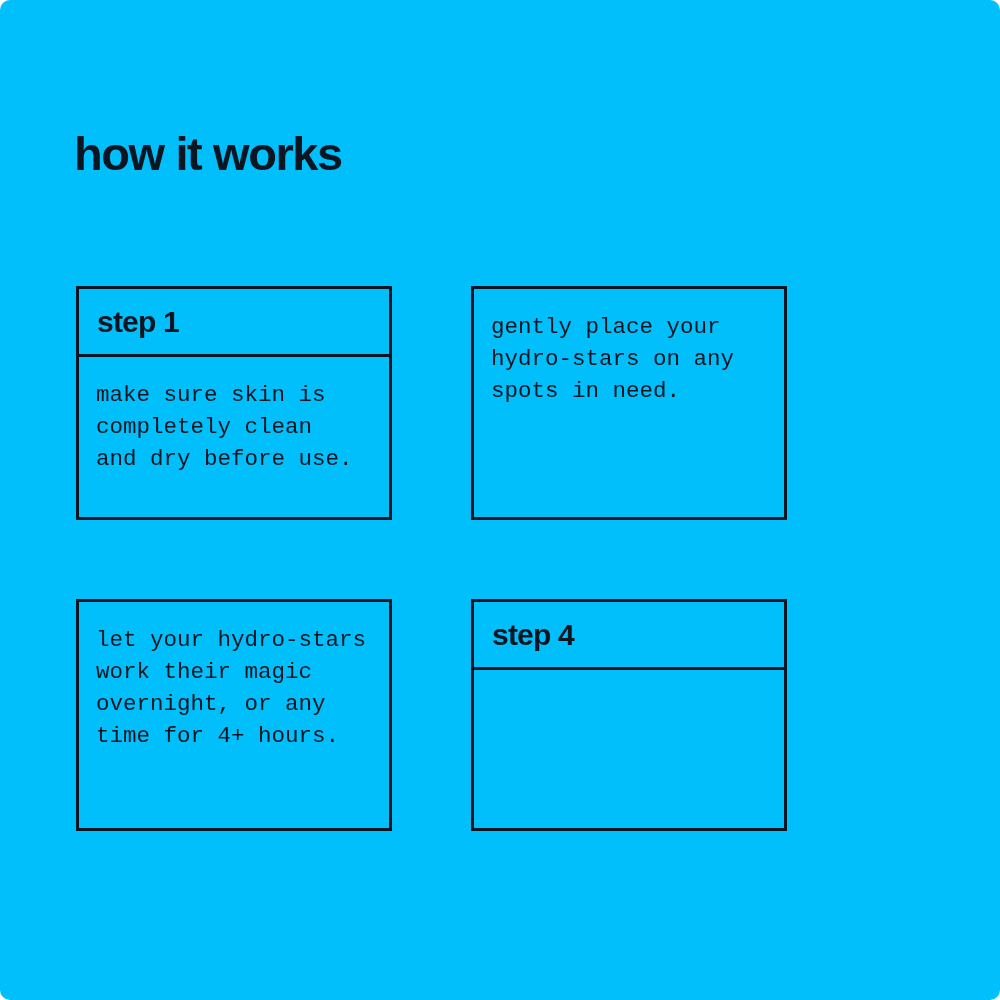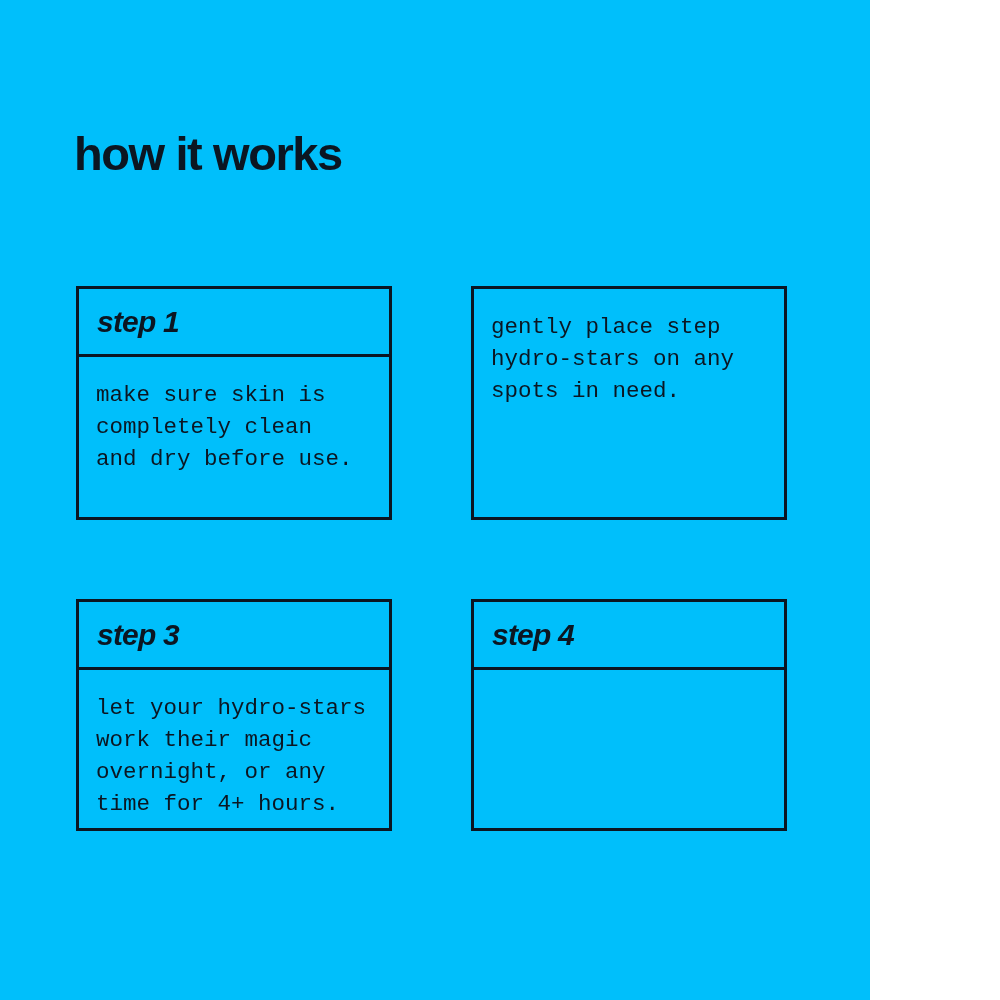--- a/index.html
+++ b/index.html
@@ -8,24 +8,25 @@
   }
   body {
     width: 1000px;
     height: 1000px;
     overflow: hidden;
     font-family: "Liberation Sans", sans-serif;
   }
 
   #canvas {
     position: relative;
-    width: 870px;
+    width: 1000px;
     height: 1000px;
     background: #00bffb;
     box-sizing: border-box;
+    border-radius: 10px;
   }
 
   
   #page-title {
     position: absolute;
     left: 74px;
     top: 99px;
     font-family: "Liberation Sans", sans-serif;
     font-size: 47px;
     font-weight: 700;
@@ -68,21 +69,20 @@
   }
 
   .step-card-title {
     font-family: "Liberation Sans", sans-serif;
     font-size: 30px;
     font-weight: 700;
     letter-spacing: -0.8px;
     color: #0b1622;
     line-height: 1.0;
     white-space: nowrap;
-    font-style: italic;
   }
 
   .step-card-body {
     flex: 1 1 auto;
     padding: 22px 0 0 17px;
     box-sizing: border-box;
   }
 
   .step-card-text {
     font-family: "Liberation Mono", monospace;
@@ -110,30 +110,27 @@
       </div>
       <div class="step-card-body">
         <p class="step-card-text">make sure skin is
 completely clean
 and dry before use.</p>
       </div>
     </div>
 
     <div class="step-card">
       <div class="step-card-body">
-        <p class="step-card-text">gently place step
+        <p class="step-card-text">gently place your
 hydro-stars on any
 spots in need.</p>
       </div>
     </div>
 
     <div class="step-card">
-      <div class="step-card-header">
-        <span class="step-card-title">step 3</span>
-      </div>
       <div class="step-card-body">
         <p class="step-card-text">let your hydro-stars
 work their magic
 overnight, or any
 time for 4+ hours.</p>
       </div>
     </div>
 
     <div class="step-card">
       <div class="step-card-header">

